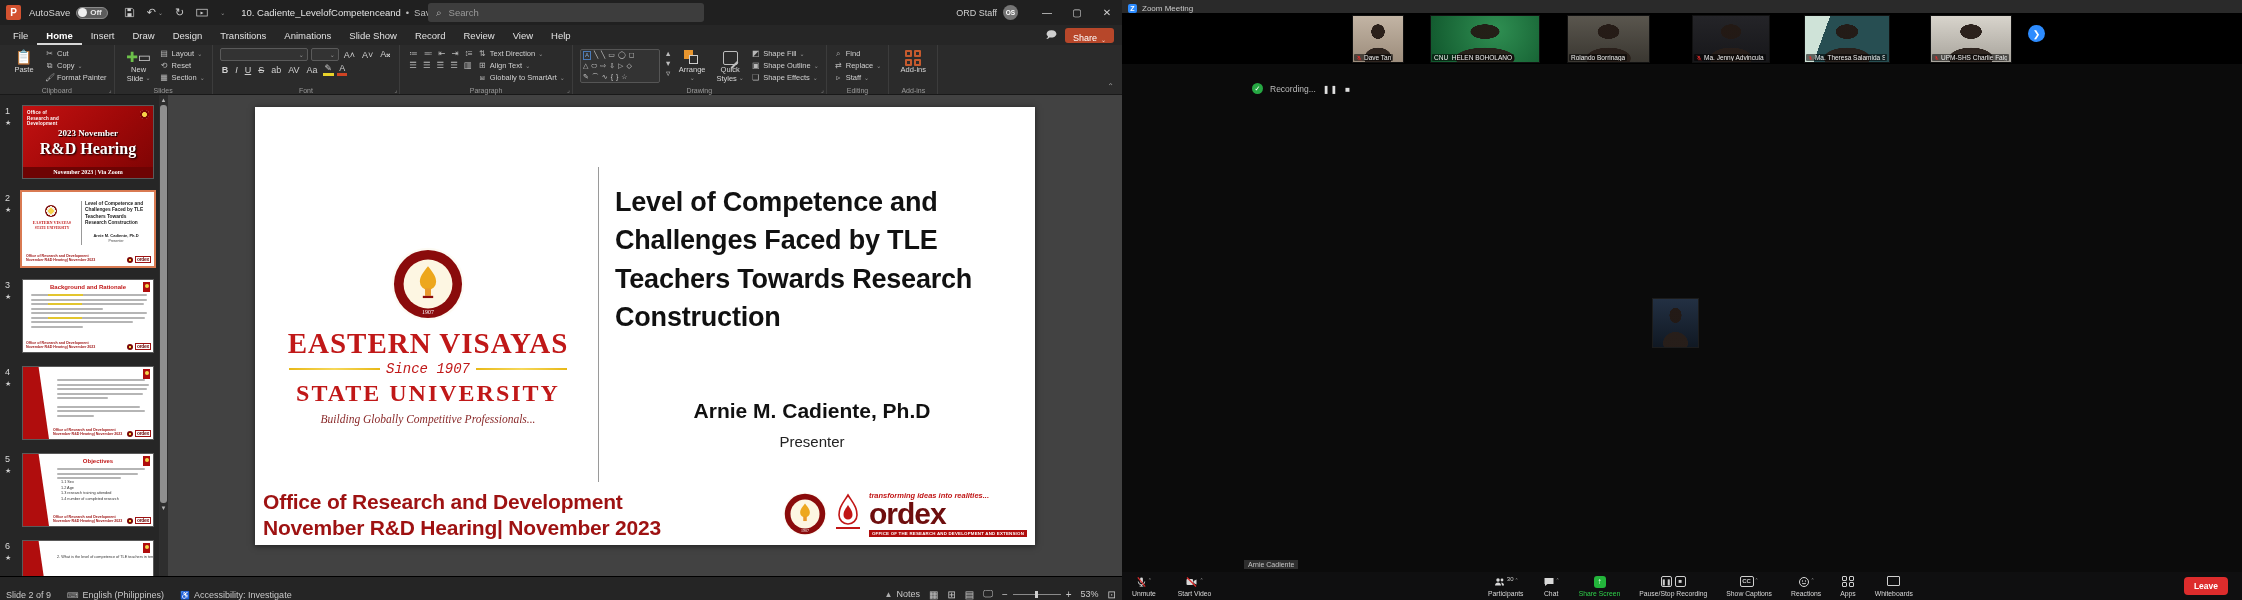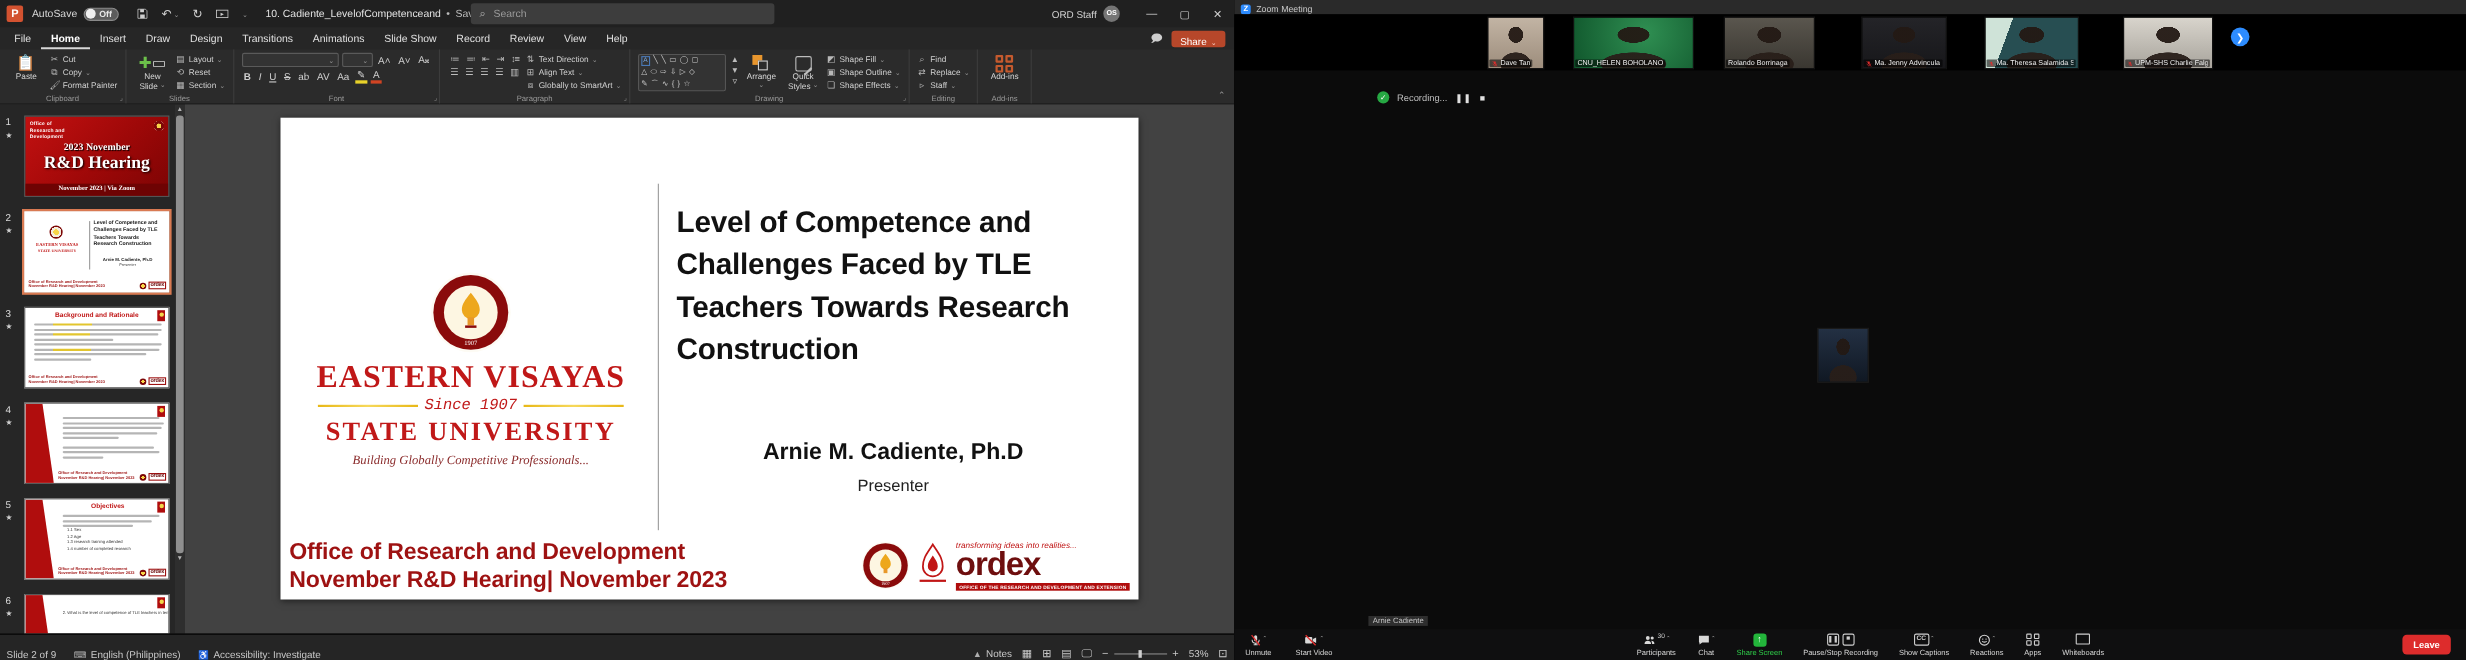--- a/index.html
+++ b/index.html
@@ -138,21 +138,21 @@
   .sincewrap{display:flex;align-items:center;gap:6px;margin:3px 6px}
   .goldline{flex:1;height:2.5px;background:linear-gradient(90deg,#e8b817,#f6d85a,#e8b817)}
   .since{font-family:Liberation Mono, monospace;font-style:italic;color:#c01818;font-size:14px;white-space:nowrap}
   .uline2{font-family:"Liberation Serif",serif;font-weight:bold;color:#c01818;font-size:24px;letter-spacing:2px;line-height:1.1}
   .tagline{font-family:"Liberation Serif",serif;font-style:italic;color:#8a2a2a;font-size:11.5px;margin-top:7px}
   .sfooter{position:absolute;left:8px;top:382px;font-size:21px;font-weight:bold;color:#9e1212;line-height:1.25;letter-spacing:-.2px}
   .ordexblock{position:absolute;right:8px;top:384px;display:flex;align-items:center;gap:6px}
   .sealsm{width:44px;height:44px}
   .swoosh{width:30px;height:42px}
   .ordexcol{display:flex;flex-direction:column;align-items:flex-start}
-  .otag{font-size:7.5px;font-style:italic;font-weight:normal;color:#c01616}
+  .otag{font-size:7.5px;font-style:italic;font-weight:bold;color:#c01616}
   .oname{font-size:30px;font-weight:bold;color:#6e0e0e;letter-spacing:-1px;line-height:.95}
   .osub{background:#b00d0d;color:#fff;font-size:4.4px;font-weight:bold;padding:1px 3px;letter-spacing:.2px;margin-top:1px}
 
   
   .notes{height:16px;background:#262626;border-top:1px solid #3a3a3a;color:#9a9a9a;font-size:9px;
     display:flex;align-items:center;padding-left:130px;flex:0 0 auto}
   .status{height:24px;background:#252525;border-top:1px solid #000;display:flex;align-items:flex-end;
     padding:0 6px;color:#c9c9c9;font-size:9px;position:relative;flex:0 0 auto}
   .status .sitem{margin-right:16px;display:flex;align-items:center;gap:4px;white-space:nowrap}
   .status .sic{font-size:8px;color:#b0b0b0}

